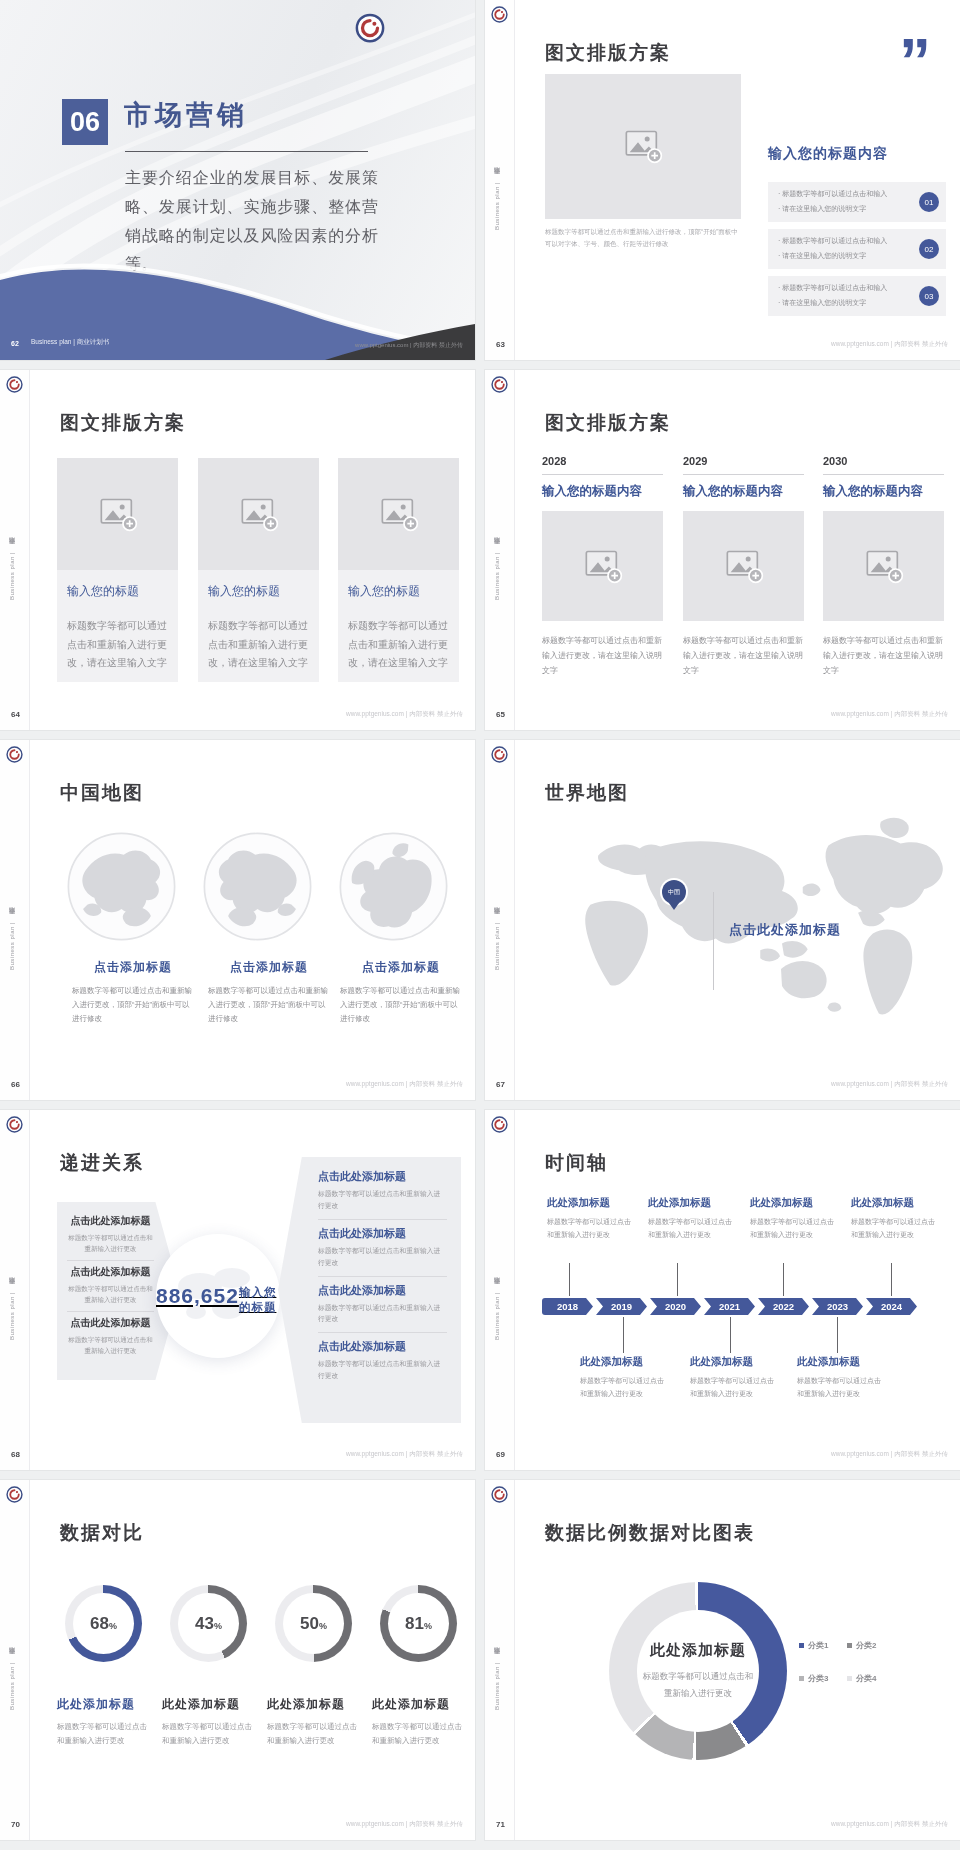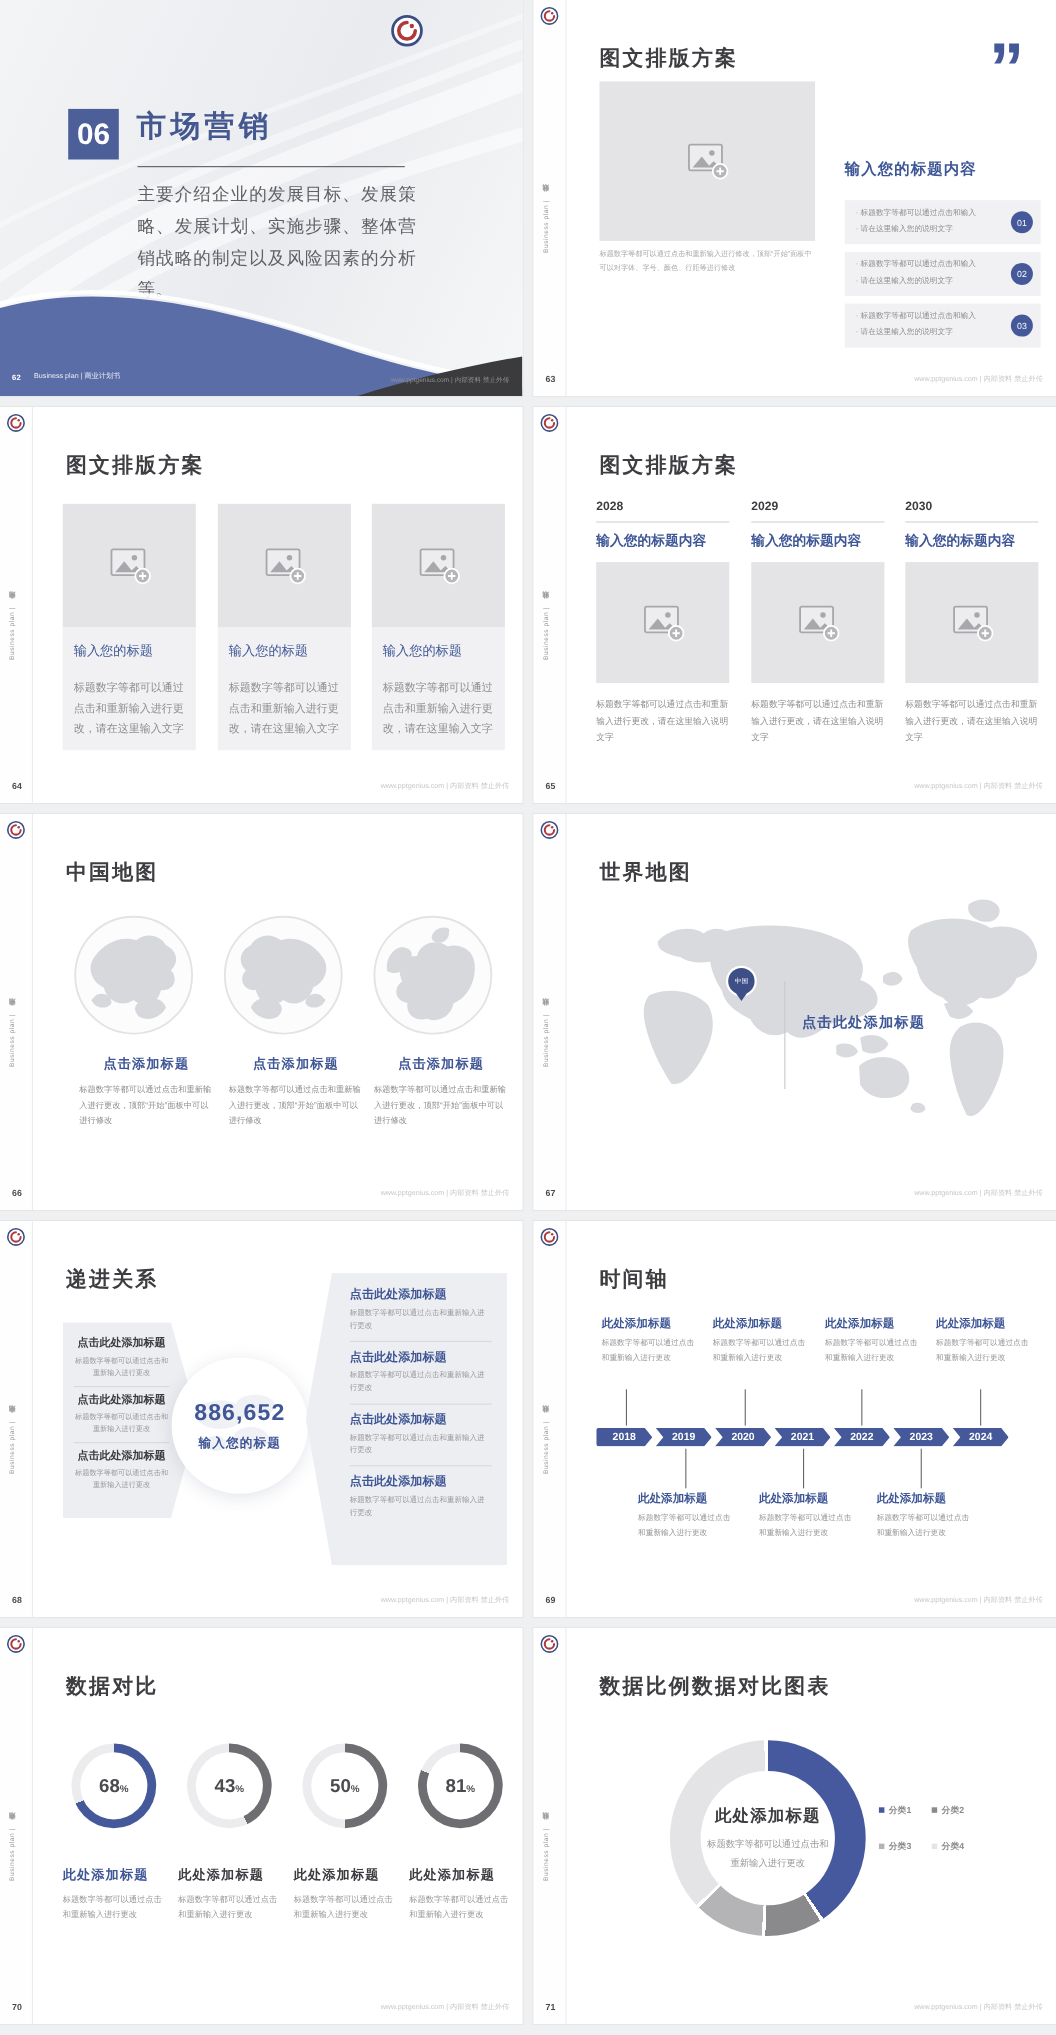--- a/index.html
+++ b/index.html
@@ -77,22 +77,22 @@
   .s67-h{position:absolute;left:244px;top:181px;font-size:13px;font-weight:bold;color:#3f5796;letter-spacing:1px;}
   .s67-t{position:absolute;left:244px;top:203px;width:218px;font-size:9px;color:#8e8e92;line-height:2.1;}
   
   .s68-lpanel{position:absolute;left:57px;top:92px;width:123px;height:178px;background:#edeef1;
     clip-path:polygon(0 0,80% 0,100% 50%,80% 100%,0 100%);padding:8px 26px 0 10px;box-sizing:border-box;}
   .s68-lblock{text-align:center;padding:4px 0 6px;}
   .s68-lblock + .s68-lblock{border-top:1px solid #d9d9dd;}
   .s68-lh{font-size:10px;font-weight:bold;color:#3b3b40;margin-bottom:4px;}
   .s68-lt{font-size:6.5px;color:#9a9a9e;line-height:1.7;}
   .s68-circle{position:absolute;left:156px;top:124px;width:124px;height:124px;border-radius:50%;
-    background:#fff;box-shadow:0 3px 16px rgba(60,70,110,.14);display:flex;flex-direction:column;
-    align-items:center;justify-content:center;}
+    background:#fff;box-shadow:0 3px 16px rgba(60,70,110,.14);display:flex;flex-direction:row;
+    align-items:center;justify-content:center;text-decoration:underline;}
   .s68-circle svg{position:absolute;inset:14px;width:96px;height:96px;opacity:.45;}
   .s68-num{position:relative;font-size:21px;font-weight:bold;color:#3f5796;letter-spacing:1px;}
   .s68-lab{position:relative;font-size:11.5px;font-weight:bold;color:#3f5796;margin-top:7px;letter-spacing:1px;}
   .s68-rpanel{position:absolute;left:278px;top:47px;width:183px;height:266px;background:#edeef1;
     clip-path:polygon(13% 0,100% 0,100% 100%,13% 100%,0 50%);padding:6px 14px 0 40px;box-sizing:border-box;}
   .s68-rblock{padding:6px 0 7px;}
   .s68-rblock + .s68-rblock{border-top:1px solid #d9d9dd;}
   .s68-rh{font-size:11px;font-weight:bold;color:#3f5796;margin-bottom:4px;}
   .s68-rt{font-size:6.8px;color:#9a9a9e;line-height:1.75;}
   

